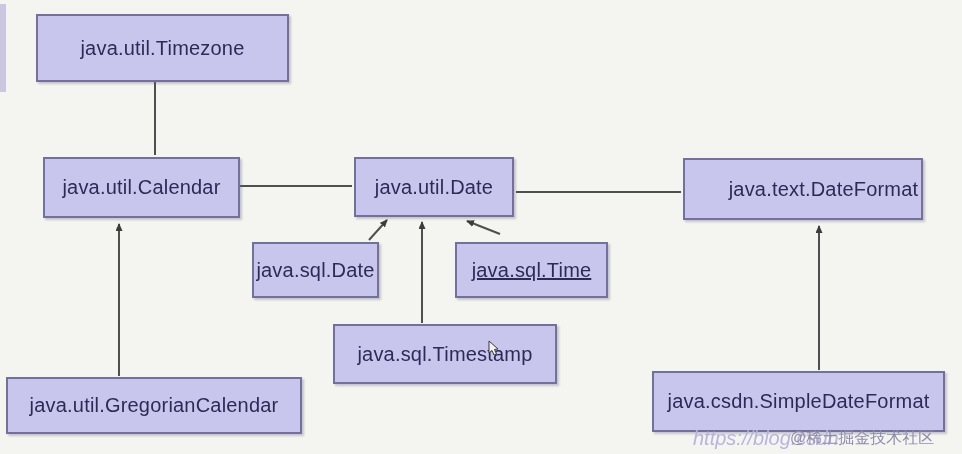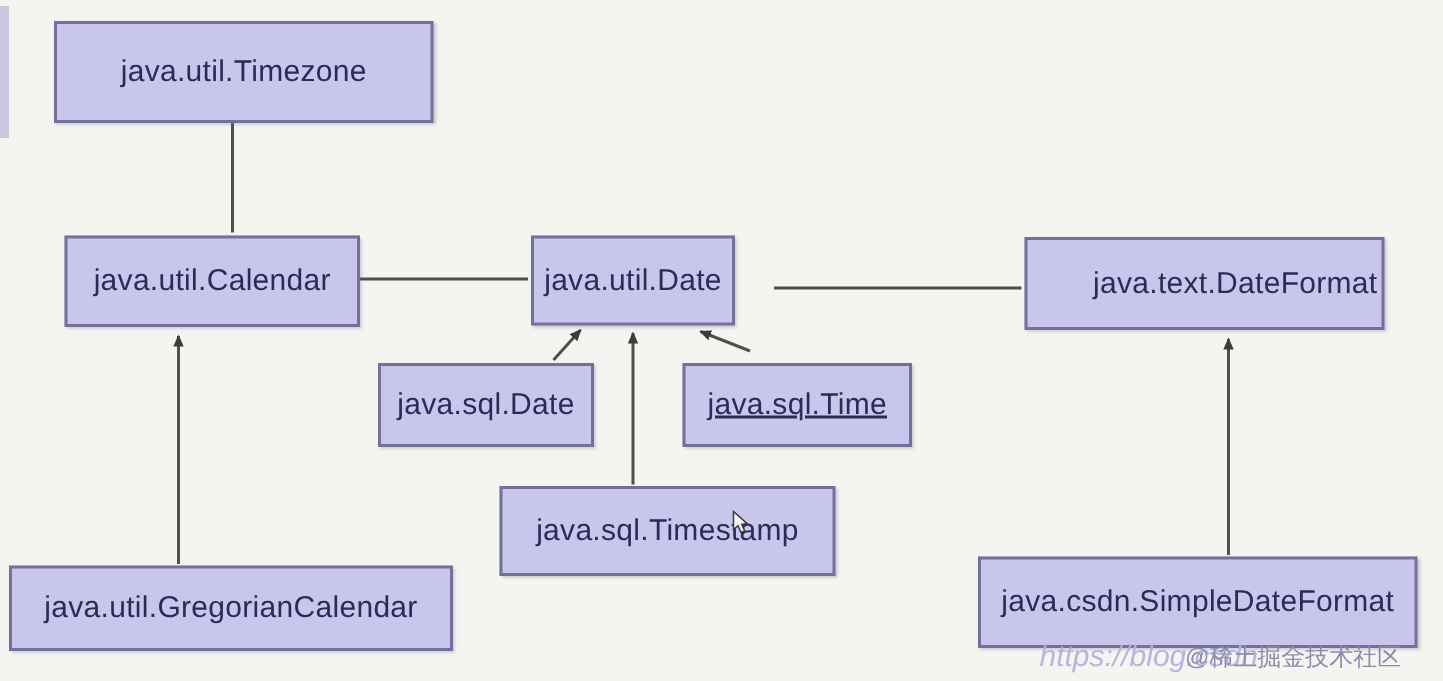--- a/index.html
+++ b/index.html
@@ -38,23 +38,23 @@
     border:2px solid var(--node-border);
     color:var(--node-text);
     font-size:20px;
     letter-spacing:0.2px;
     box-shadow:1.5px 1.5px 2px rgba(110,108,140,0.35);
     box-sizing:border-box;
     white-space:nowrap;
   }
   .n-timezone{left:36px;top:14px;width:253px;height:68px;}
   .n-calendar{left:33px;top:157px;width:197px;height:61px;margin-left:10px;}
-  .n-date{left:354px;top:157px;width:136px;height:60px;}
+  .n-date{left:354px;top:157px;width:160px;height:60px;}
   .n-dateformat{left:683px;top:158px;width:240px;height:62px;padding-left:41px;}
-  .n-sqldate{left:252px;top:242px;width:144px;height:56px;text-align:center;}
+  .n-sqldate{left:252px;top:242px;width:127px;height:56px;text-align:center;}
   .n-sqltime{left:455px;top:242px;width:153px;height:56px;text-decoration:underline;}
   .n-timestamp{left:333px;top:324px;width:224px;height:60px;}
   .n-gregorian{left:6px;top:377px;width:296px;height:57px;}
   .n-simpledateformat{left:652px;top:371px;width:293px;height:61px;}
   .watermark-url{
     position:absolute;left:693px;top:427px;
     font-size:20px;font-style:italic;
     color:var(--watermark-url);
     opacity:0.95;
     white-space:nowrap;

